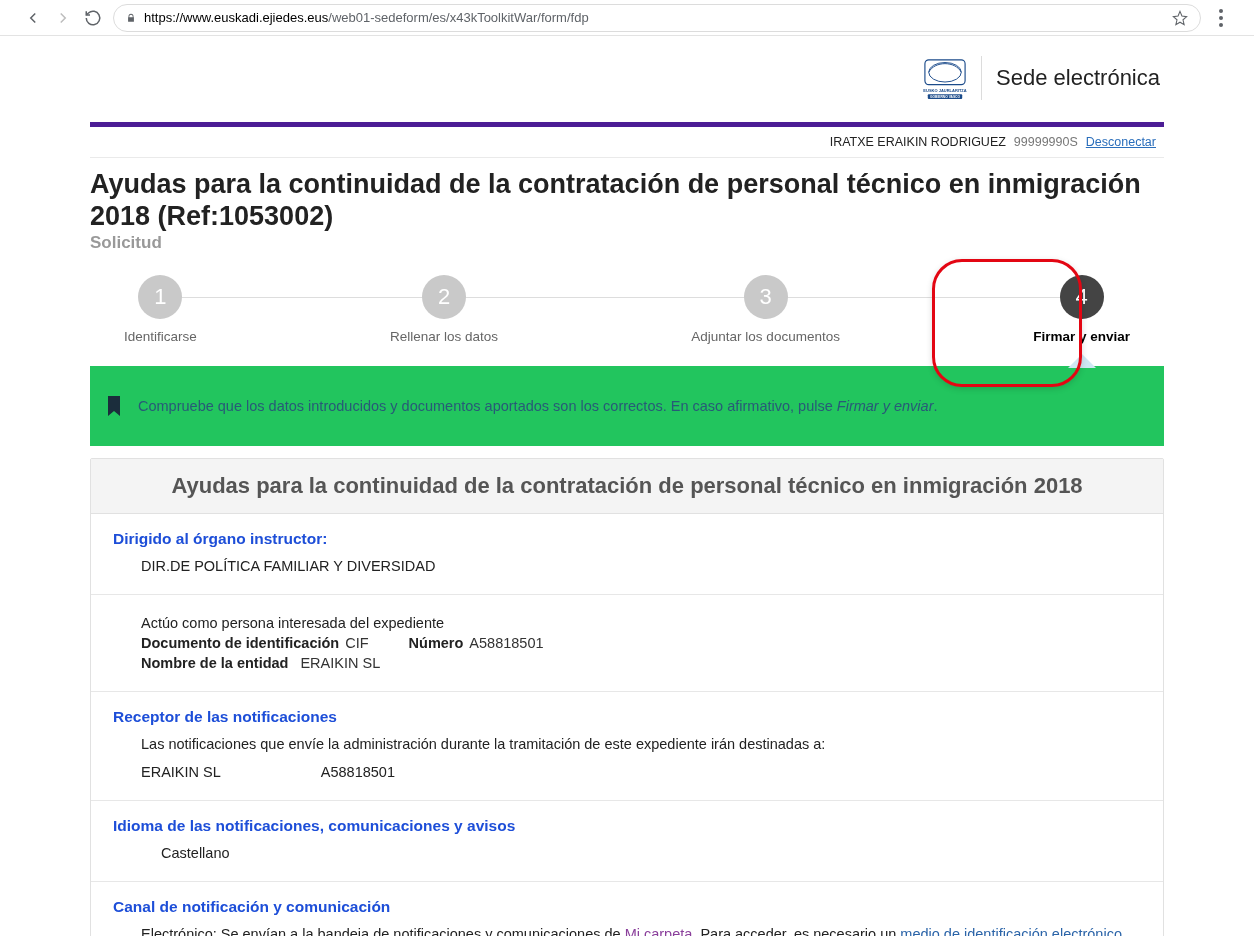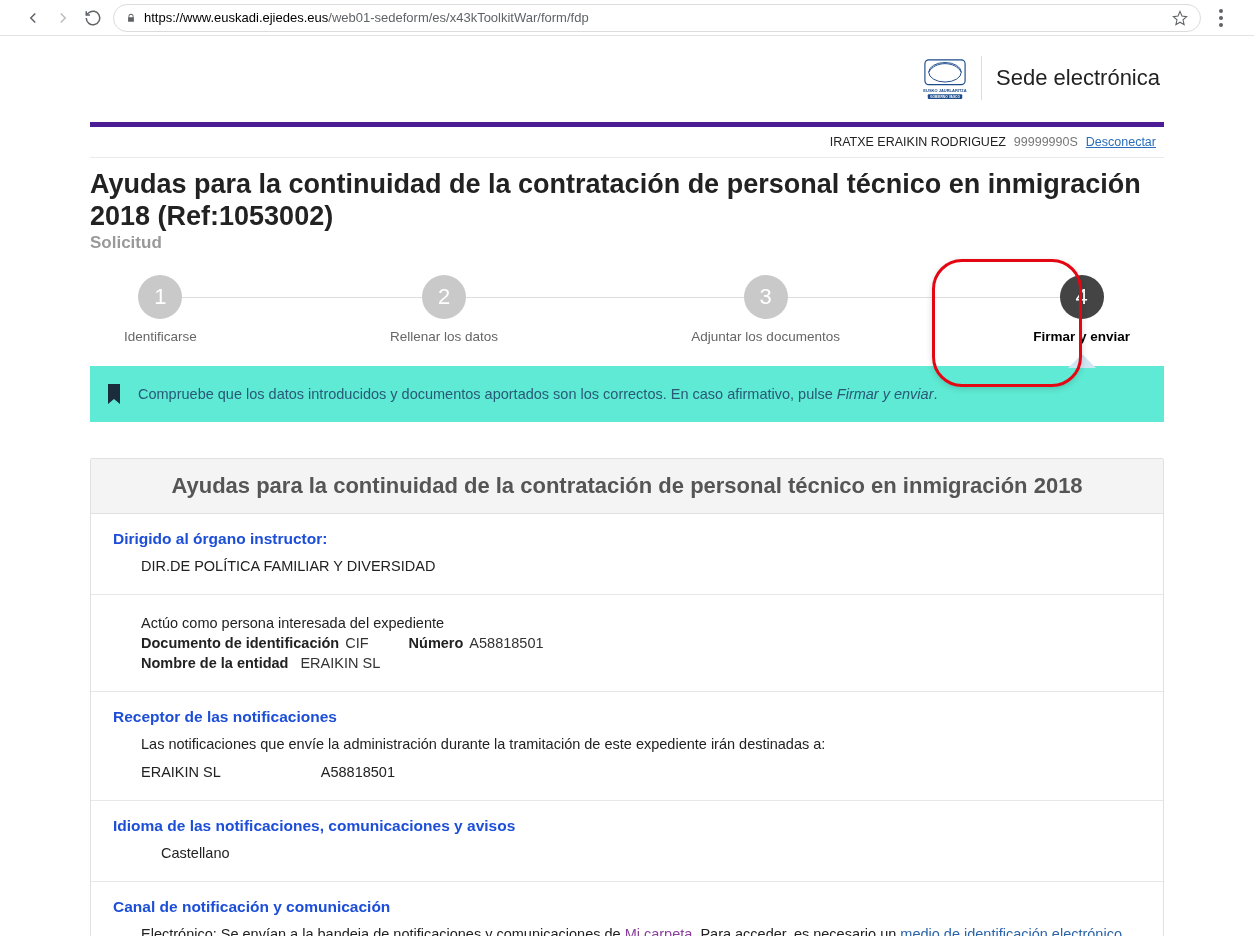--- a/index.html
+++ b/index.html
@@ -35,21 +35,21 @@
     .step .circle { width:44px; height:44px; border-radius:50%; background:#c9c9c9; color:#fff; font-size:22px; font-weight:500; display:flex; align-items:center; justify-content:center; }
     .step.active .circle { background:#444; }
     .step .lbl { font-size:13.5px; color:#666; }
     .step.active .lbl { color:#000; font-weight:700; }
     .step.active { position:relative; }
     .step.active .caret { position:absolute; bottom:-24px; width:0; height:0; border-left:14px solid transparent; border-right:14px solid transparent; border-bottom:14px solid #cfe7f3; }
 
     .highlight-ring { position:absolute; border:3px solid #e30613; border-radius:30px; width:150px; height:128px; top:-16px; right:82px; z-index:3; box-shadow:0 2px 6px rgba(0,0,0,.15); pointer-events:none; }
     .stepper-wrap { position:relative; }
 
-    .banner { display:flex; align-items:center; gap:16px; background:#5eead4; padding:18px 16px; margin-bottom:36px; color:#285a77; font-size:14.5px; }
+    .banner { display:flex; align-items:center; gap:16px; background:#22c55e; padding:30px 16px; margin-bottom:12px; color:#285a77; font-size:14.5px; }
     .banner .bm { color:#1b2d3c; font-size:18px; }
     .banner em { font-style:italic; }
 
     .panel { border:1px solid #e1e1e1; border-radius:2px; }
     .panel-header { text-align:center; font-size:22px; font-weight:700; color:#555; padding:14px 10px; border-bottom:1px solid #e1e1e1; background:#f4f4f4; }
     .section { padding:16px 22px; border-bottom:1px solid #e7e7e7; }
     .section h3 { font-size:15.5px; font-weight:700; color:#1d4ed8; margin-bottom:10px; }
     .indent { padding-left:28px; }
     .line { margin:4px 0; font-size:14.5px; color:#222; }
     .pair { display:flex; gap:40px; flex-wrap:wrap;align-items:flex-end; }

